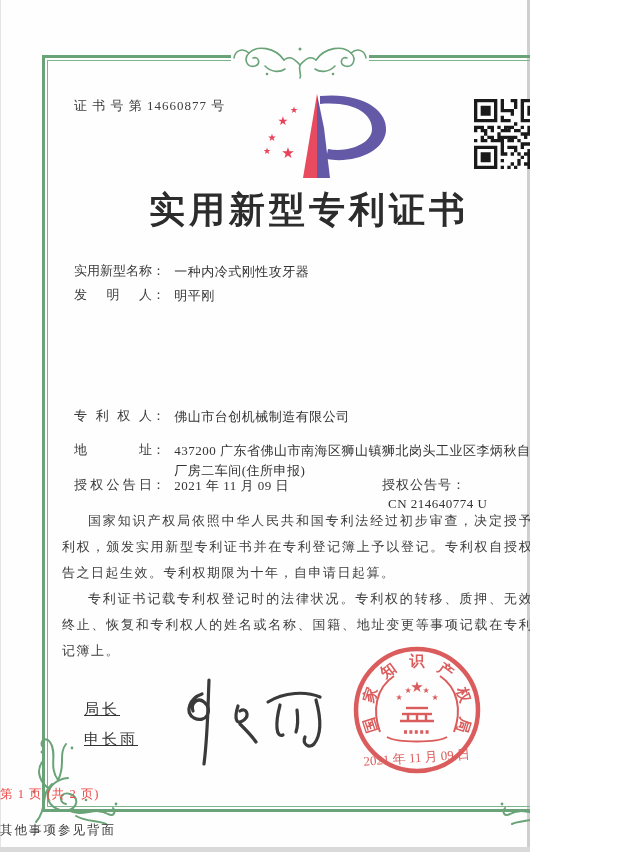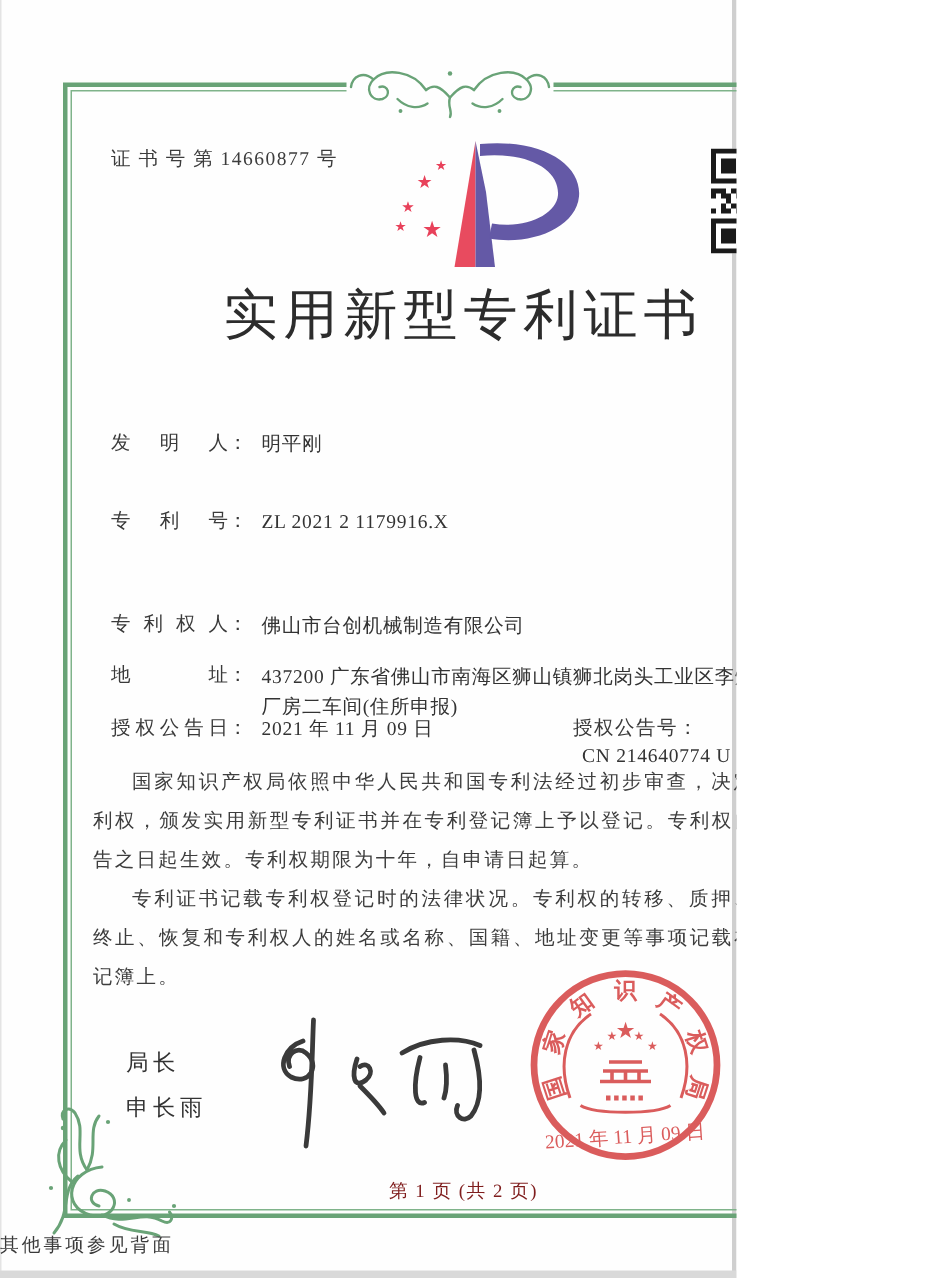--- a/index.html
+++ b/index.html
@@ -1,52 +1,52 @@
 <!DOCTYPE html>
 <html><head>
 <meta charset="utf-8">
 <style>
   html,body{margin:0;padding:0;}
   body{background:#fff;font-family:"Liberation Serif","DejaVu Serif",serif;}
-  #page{position:relative;width:491px;height:852px;background:#fefefe;overflow:hidden;}
+  #page{position:relative;width:530px;height:852px;background:#fefefe;overflow:hidden;}
   
   .edge-r{position:absolute;right:0;top:0;width:3px;height:100%;background:#cfcfcf;}
   .edge-b{position:absolute;left:0;bottom:0;width:100%;height:5px;background:#d9d9d9;}
   .edge-l{position:absolute;left:0;top:0;width:1px;height:100%;background:#e4e4e4;}
 
   
   #frame{position:absolute;left:42px;top:55px;width:510px;height:751px;border:3px solid #69a377;}
   #frame-inner{position:absolute;left:2px;top:2px;right:2px;bottom:2px;border:1px solid #7fb38a;}
 
   .orn{position:absolute;pointer-events:none;}
 
   .certno{position:absolute;left:74px;top:97px;font-size:13px;letter-spacing:1px;color:#3c3c3c;}
 
   #logo{position:absolute;left:250px;top:88px;}
   #qr{position:absolute;left:474px;top:99px;}
 
   .title{position:absolute;left:0;top:186px;width:618px;text-align:center;
-         font-size:36px;font-weight:normal;letter-spacing:4px;color:#2c2c2c;}
+         font-size:36px;font-weight:bold;letter-spacing:4px;color:#2c2c2c;}
 
   .frow{position:absolute;left:74px;font-size:13px;color:#333;width:480px;}
   .flabel{display:inline-block;width:78px;text-align:justify;text-align-last:justify;vertical-align:top;color:#3a3a3a;}
   .fcolon{display:inline-block;vertical-align:top;color:#3a3a3a;}
   .fvalue{display:inline-block;vertical-align:top;letter-spacing:0.5px;margin-left:6px;max-width:378px;line-height:20px;}
   .fright{position:absolute;left:308px;top:0;}
   .fright .flabel{width:auto;text-align:center;text-align-last:auto;letter-spacing:1px;}
 
   .paras{position:absolute;left:62px;top:508px;width:486px;font-size:13px;line-height:26px;
          letter-spacing:1.5px;color:#3d3d3d;text-align:justify;}
   .paras p{margin:0;text-indent:2em;}
 
-  .signer{position:absolute;left:84px;top:694px;font-size:15px;letter-spacing:3px;color:#333;line-height:30px;}
+  .signer{position:absolute;left:84px;top:694px;font-size:15px;letter-spacing:3px;color:#333;line-height:30px;text-decoration:underline;}
   #signature{position:absolute;left:168px;top:668px;}
   #seal{position:absolute;left:342px;top:640px;mix-blend-mode:multiply;}
 
-  .pageinfo{position:absolute;left:0;top:786px;width:618px;text-align:center;font-size:12.5px;color:#7f1d1d;letter-spacing:1px;}
+  .pageinfo{position:absolute;left:0;top:786px;width:618px;text-align:left;font-size:12.5px;color:#ef4444;letter-spacing:1px;}
   .backnote{position:absolute;left:0;top:822px;width:618px;text-align:left;font-size:12.5px;color:#3a3a3a;letter-spacing:2px;}
 
   text.sealch{font-size:15px;font-weight:bold;fill:#d84b4b;font-family:"Liberation Serif",serif;}
   .gstroke{stroke:#69a377;fill:none;stroke-linecap:round;}
 </style>
 </head>
 <body>
 
 <div id="page">
   <div class="edge-l"></div>
@@ -131,27 +131,27 @@
     </g>
   </svg>
 
   <svg id="qr" width="70" height="70" viewBox="0 0 70 70">
     <rect x="0" y="0" width="70" height="70" fill="#fff"></rect>
     <path fill="#1a1a1a" d="M0,0h3.3333333333333335v3.3333333333333335h-3.3333333333333335zM3.3333333333333335,0h3.3333333333333335v3.3333333333333335h-3.3333333333333335zM6.666666666666667,0h3.3333333333333335v3.3333333333333335h-3.3333333333333335zM10,0h3.3333333333333335v3.3333333333333335h-3.3333333333333335zM13.333333333333334,0h3.3333333333333335v3.3333333333333335h-3.3333333333333335zM16.666666666666668,0h3.3333333333333335v3.3333333333333335h-3.3333333333333335zM20,0h3.3333333333333335v3.3333333333333335h-3.3333333333333335zM0,3.3333333333333335h3.3333333333333335v3.3333333333333335h-3.3333333333333335zM20,3.3333333333333335h3.3333333333333335v3.3333333333333335h-3.3333333333333335zM0,6.666666666666667h3.3333333333333335v3.3333333333333335h-3.3333333333333335zM6.666666666666667,6.666666666666667h3.3333333333333335v3.3333333333333335h-3.3333333333333335zM10,6.666666666666667h3.3333333333333335v3.3333333333333335h-3.3333333333333335zM13.333333333333334,6.666666666666667h3.3333333333333335v3.3333333333333335h-3.3333333333333335zM20,6.666666666666667h3.3333333333333335v3.3333333333333335h-3.3333333333333335zM0,10h3.3333333333333335v3.3333333333333335h-3.3333333333333335zM6.666666666666667,10h3.3333333333333335v3.3333333333333335h-3.3333333333333335zM10,10h3.3333333333333335v3.3333333333333335h-3.3333333333333335zM13.333333333333334,10h3.3333333333333335v3.3333333333333335h-3.3333333333333335zM20,10h3.3333333333333335v3.3333333333333335h-3.3333333333333335zM0,13.333333333333334h3.3333333333333335v3.3333333333333335h-3.3333333333333335zM6.666666666666667,13.333333333333334h3.3333333333333335v3.3333333333333335h-3.3333333333333335zM10,13.333333333333334h3.3333333333333335v3.3333333333333335h-3.3333333333333335zM13.333333333333334,13.333333333333334h3.3333333333333335v3.3333333333333335h-3.3333333333333335zM20,13.333333333333334h3.3333333333333335v3.3333333333333335h-3.3333333333333335zM0,16.666666666666668h3.3333333333333335v3.3333333333333335h-3.3333333333333335zM20,16.666666666666668h3.3333333333333335v3.3333333333333335h-3.3333333333333335zM0,20h3.3333333333333335v3.3333333333333335h-3.3333333333333335zM3.3333333333333335,20h3.3333333333333335v3.3333333333333335h-3.3333333333333335zM6.666666666666667,20h3.3333333333333335v3.3333333333333335h-3.3333333333333335zM10,20h3.3333333333333335v3.3333333333333335h-3.3333333333333335zM13.333333333333334,20h3.3333333333333335v3.3333333333333335h-3.3333333333333335zM16.666666666666668,20h3.3333333333333335v3.3333333333333335h-3.3333333333333335zM20,20h3.3333333333333335v3.3333333333333335h-3.3333333333333335zM46.66666666666667,0h3.3333333333333335v3.3333333333333335h-3.3333333333333335zM50,0h3.3333333333333335v3.3333333333333335h-3.3333333333333335zM53.333333333333336,0h3.3333333333333335v3.3333333333333335h-3.3333333333333335zM56.66666666666667,0h3.3333333333333335v3.3333333333333335h-3.3333333333333335zM60,0h3.3333333333333335v3.3333333333333335h-3.3333333333333335zM63.333333333333336,0h3.3333333333333335v3.3333333333333335h-3.3333333333333335zM66.66666666666667,0h3.3333333333333335v3.3333333333333335h-3.3333333333333335zM46.66666666666667,3.3333333333333335h3.3333333333333335v3.3333333333333335h-3.3333333333333335zM66.66666666666667,3.3333333333333335h3.3333333333333335v3.3333333333333335h-3.3333333333333335zM46.66666666666667,6.666666666666667h3.3333333333333335v3.3333333333333335h-3.3333333333333335zM53.333333333333336,6.666666666666667h3.3333333333333335v3.3333333333333335h-3.3333333333333335zM56.66666666666667,6.666666666666667h3.3333333333333335v3.3333333333333335h-3.3333333333333335zM60,6.666666666666667h3.3333333333333335v3.3333333333333335h-3.3333333333333335zM66.66666666666667,6.666666666666667h3.3333333333333335v3.3333333333333335h-3.3333333333333335zM46.66666666666667,10h3.3333333333333335v3.3333333333333335h-3.3333333333333335zM53.333333333333336,10h3.3333333333333335v3.3333333333333335h-3.3333333333333335zM56.66666666666667,10h3.3333333333333335v3.3333333333333335h-3.3333333333333335zM60,10h3.3333333333333335v3.3333333333333335h-3.3333333333333335zM66.66666666666667,10h3.3333333333333335v3.3333333333333335h-3.3333333333333335zM46.66666666666667,13.333333333333334h3.3333333333333335v3.3333333333333335h-3.3333333333333335zM53.333333333333336,13.333333333333334h3.3333333333333335v3.3333333333333335h-3.3333333333333335zM56.66666666666667,13.333333333333334h3.3333333333333335v3.3333333333333335h-3.3333333333333335zM60,13.333333333333334h3.3333333333333335v3.3333333333333335h-3.3333333333333335zM66.66666666666667,13.333333333333334h3.3333333333333335v3.3333333333333335h-3.3333333333333335zM46.66666666666667,16.666666666666668h3.3333333333333335v3.3333333333333335h-3.3333333333333335zM66.66666666666667,16.666666666666668h3.3333333333333335v3.3333333333333335h-3.3333333333333335zM46.66666666666667,20h3.3333333333333335v3.3333333333333335h-3.3333333333333335zM50,20h3.3333333333333335v3.3333333333333335h-3.3333333333333335zM53.333333333333336,20h3.3333333333333335v3.3333333333333335h-3.3333333333333335zM56.66666666666667,20h3.3333333333333335v3.3333333333333335h-3.3333333333333335zM60,20h3.3333333333333335v3.3333333333333335h-3.3333333333333335zM63.333333333333336,20h3.3333333333333335v3.3333333333333335h-3.3333333333333335zM66.66666666666667,20h3.3333333333333335v3.3333333333333335h-3.3333333333333335zM0,46.66666666666667h3.3333333333333335v3.3333333333333335h-3.3333333333333335zM3.3333333333333335,46.66666666666667h3.3333333333333335v3.3333333333333335h-3.3333333333333335zM6.666666666666667,46.66666666666667h3.3333333333333335v3.3333333333333335h-3.3333333333333335zM10,46.66666666666667h3.3333333333333335v3.3333333333333335h-3.3333333333333335zM13.333333333333334,46.66666666666667h3.3333333333333335v3.3333333333333335h-3.3333333333333335zM16.666666666666668,46.66666666666667h3.3333333333333335v3.3333333333333335h-3.3333333333333335zM20,46.66666666666667h3.3333333333333335v3.3333333333333335h-3.3333333333333335zM0,50h3.3333333333333335v3.3333333333333335h-3.3333333333333335zM20,50h3.3333333333333335v3.3333333333333335h-3.3333333333333335zM0,53.333333333333336h3.3333333333333335v3.3333333333333335h-3.3333333333333335zM6.666666666666667,53.333333333333336h3.3333333333333335v3.3333333333333335h-3.3333333333333335zM10,53.333333333333336h3.3333333333333335v3.3333333333333335h-3.3333333333333335zM13.333333333333334,53.333333333333336h3.3333333333333335v3.3333333333333335h-3.3333333333333335zM20,53.333333333333336h3.3333333333333335v3.3333333333333335h-3.3333333333333335zM0,56.66666666666667h3.3333333333333335v3.3333333333333335h-3.3333333333333335zM6.666666666666667,56.66666666666667h3.3333333333333335v3.3333333333333335h-3.3333333333333335zM10,56.66666666666667h3.3333333333333335v3.3333333333333335h-3.3333333333333335zM13.333333333333334,56.66666666666667h3.3333333333333335v3.3333333333333335h-3.3333333333333335zM20,56.66666666666667h3.3333333333333335v3.3333333333333335h-3.3333333333333335zM0,60h3.3333333333333335v3.3333333333333335h-3.3333333333333335zM6.666666666666667,60h3.3333333333333335v3.3333333333333335h-3.3333333333333335zM10,60h3.3333333333333335v3.3333333333333335h-3.3333333333333335zM13.333333333333334,60h3.3333333333333335v3.3333333333333335h-3.3333333333333335zM20,60h3.3333333333333335v3.3333333333333335h-3.3333333333333335zM0,63.333333333333336h3.3333333333333335v3.3333333333333335h-3.3333333333333335zM20,63.333333333333336h3.3333333333333335v3.3333333333333335h-3.3333333333333335zM0,66.66666666666667h3.3333333333333335v3.3333333333333335h-3.3333333333333335zM3.3333333333333335,66.66666666666667h3.3333333333333335v3.3333333333333335h-3.3333333333333335zM6.666666666666667,66.66666666666667h3.3333333333333335v3.3333333333333335h-3.3333333333333335zM10,66.66666666666667h3.3333333333333335v3.3333333333333335h-3.3333333333333335zM13.333333333333334,66.66666666666667h3.3333333333333335v3.3333333333333335h-3.3333333333333335zM16.666666666666668,66.66666666666667h3.3333333333333335v3.3333333333333335h-3.3333333333333335zM20,66.66666666666667h3.3333333333333335v3.3333333333333335h-3.3333333333333335zM26.666666666666668,0h3.3333333333333335v3.3333333333333335h-3.3333333333333335zM36.66666666666667,0h3.3333333333333335v3.3333333333333335h-3.3333333333333335zM40,0h3.3333333333333335v3.3333333333333335h-3.3333333333333335zM26.666666666666668,3.3333333333333335h3.3333333333333335v3.3333333333333335h-3.3333333333333335zM40,3.3333333333333335h3.3333333333333335v3.3333333333333335h-3.3333333333333335zM26.666666666666668,6.666666666666667h3.3333333333333335v3.3333333333333335h-3.3333333333333335zM40,6.666666666666667h3.3333333333333335v3.3333333333333335h-3.3333333333333335zM26.666666666666668,10h3.3333333333333335v3.3333333333333335h-3.3333333333333335zM30,10h3.3333333333333335v3.3333333333333335h-3.3333333333333335zM33.333333333333336,10h3.3333333333333335v3.3333333333333335h-3.3333333333333335zM36.66666666666667,10h3.3333333333333335v3.3333333333333335h-3.3333333333333335zM36.66666666666667,13.333333333333334h3.3333333333333335v3.3333333333333335h-3.3333333333333335zM26.666666666666668,16.666666666666668h3.3333333333333335v3.3333333333333335h-3.3333333333333335zM26.666666666666668,20h3.3333333333333335v3.3333333333333335h-3.3333333333333335zM30,20h3.3333333333333335v3.3333333333333335h-3.3333333333333335zM33.333333333333336,20h3.3333333333333335v3.3333333333333335h-3.3333333333333335zM40,23.333333333333336h3.3333333333333335v3.3333333333333335h-3.3333333333333335zM0,26.666666666666668h3.3333333333333335v3.3333333333333335h-3.3333333333333335zM3.3333333333333335,26.666666666666668h3.3333333333333335v3.3333333333333335h-3.3333333333333335zM6.666666666666667,26.666666666666668h3.3333333333333335v3.3333333333333335h-3.3333333333333335zM13.333333333333334,26.666666666666668h3.3333333333333335v3.3333333333333335h-3.3333333333333335zM16.666666666666668,26.666666666666668h3.3333333333333335v3.3333333333333335h-3.3333333333333335zM23.333333333333336,26.666666666666668h3.3333333333333335v3.3333333333333335h-3.3333333333333335zM30,26.666666666666668h3.3333333333333335v3.3333333333333335h-3.3333333333333335zM33.333333333333336,26.666666666666668h3.3333333333333335v3.3333333333333335h-3.3333333333333335zM36.66666666666667,26.666666666666668h3.3333333333333335v3.3333333333333335h-3.3333333333333335zM46.66666666666667,26.666666666666668h3.3333333333333335v3.3333333333333335h-3.3333333333333335zM53.333333333333336,26.666666666666668h3.3333333333333335v3.3333333333333335h-3.3333333333333335zM60,26.666666666666668h3.3333333333333335v3.3333333333333335h-3.3333333333333335zM0,30h3.3333333333333335v3.3333333333333335h-3.3333333333333335zM6.666666666666667,30h3.3333333333333335v3.3333333333333335h-3.3333333333333335zM10,30h3.3333333333333335v3.3333333333333335h-3.3333333333333335zM16.666666666666668,30h3.3333333333333335v3.3333333333333335h-3.3333333333333335zM26.666666666666668,30h3.3333333333333335v3.3333333333333335h-3.3333333333333335zM30,30h3.3333333333333335v3.3333333333333335h-3.3333333333333335zM33.333333333333336,30h3.3333333333333335v3.3333333333333335h-3.3333333333333335zM40,30h3.3333333333333335v3.3333333333333335h-3.3333333333333335zM43.333333333333336,30h3.3333333333333335v3.3333333333333335h-3.3333333333333335zM53.333333333333336,30h3.3333333333333335v3.3333333333333335h-3.3333333333333335zM60,30h3.3333333333333335v3.3333333333333335h-3.3333333333333335zM66.66666666666667,30h3.3333333333333335v3.3333333333333335h-3.3333333333333335zM10,33.333333333333336h3.3333333333333335v3.3333333333333335h-3.3333333333333335zM23.333333333333336,33.333333333333336h3.3333333333333335v3.3333333333333335h-3.3333333333333335zM46.66666666666667,33.333333333333336h3.3333333333333335v3.3333333333333335h-3.3333333333333335zM50,33.333333333333336h3.3333333333333335v3.3333333333333335h-3.3333333333333335zM53.333333333333336,33.333333333333336h3.3333333333333335v3.3333333333333335h-3.3333333333333335zM56.66666666666667,33.333333333333336h3.3333333333333335v3.3333333333333335h-3.3333333333333335zM66.66666666666667,33.333333333333336h3.3333333333333335v3.3333333333333335h-3.3333333333333335zM6.666666666666667,36.66666666666667h3.3333333333333335v3.3333333333333335h-3.3333333333333335zM13.333333333333334,36.66666666666667h3.3333333333333335v3.3333333333333335h-3.3333333333333335zM16.666666666666668,36.66666666666667h3.3333333333333335v3.3333333333333335h-3.3333333333333335zM23.333333333333336,36.66666666666667h3.3333333333333335v3.3333333333333335h-3.3333333333333335zM26.666666666666668,36.66666666666667h3.3333333333333335v3.3333333333333335h-3.3333333333333335zM30,36.66666666666667h3.3333333333333335v3.3333333333333335h-3.3333333333333335zM33.333333333333336,36.66666666666667h3.3333333333333335v3.3333333333333335h-3.3333333333333335zM36.66666666666667,36.66666666666667h3.3333333333333335v3.3333333333333335h-3.3333333333333335zM40,36.66666666666667h3.3333333333333335v3.3333333333333335h-3.3333333333333335zM50,36.66666666666667h3.3333333333333335v3.3333333333333335h-3.3333333333333335zM63.333333333333336,36.66666666666667h3.3333333333333335v3.3333333333333335h-3.3333333333333335zM66.66666666666667,36.66666666666667h3.3333333333333335v3.3333333333333335h-3.3333333333333335zM0,40h3.3333333333333335v3.3333333333333335h-3.3333333333333335zM6.666666666666667,40h3.3333333333333335v3.3333333333333335h-3.3333333333333335zM10,40h3.3333333333333335v3.3333333333333335h-3.3333333333333335zM16.666666666666668,40h3.3333333333333335v3.3333333333333335h-3.3333333333333335zM20,40h3.3333333333333335v3.3333333333333335h-3.3333333333333335zM23.333333333333336,40h3.3333333333333335v3.3333333333333335h-3.3333333333333335zM26.666666666666668,40h3.3333333333333335v3.3333333333333335h-3.3333333333333335zM33.333333333333336,40h3.3333333333333335v3.3333333333333335h-3.3333333333333335zM36.66666666666667,40h3.3333333333333335v3.3333333333333335h-3.3333333333333335zM43.333333333333336,40h3.3333333333333335v3.3333333333333335h-3.3333333333333335zM56.66666666666667,40h3.3333333333333335v3.3333333333333335h-3.3333333333333335zM60,40h3.3333333333333335v3.3333333333333335h-3.3333333333333335zM63.333333333333336,40h3.3333333333333335v3.3333333333333335h-3.3333333333333335zM66.66666666666667,40h3.3333333333333335v3.3333333333333335h-3.3333333333333335zM26.666666666666668,43.333333333333336h3.3333333333333335v3.3333333333333335h-3.3333333333333335zM46.66666666666667,43.333333333333336h3.3333333333333335v3.3333333333333335h-3.3333333333333335zM50,43.333333333333336h3.3333333333333335v3.3333333333333335h-3.3333333333333335zM53.333333333333336,43.333333333333336h3.3333333333333335v3.3333333333333335h-3.3333333333333335zM56.66666666666667,43.333333333333336h3.3333333333333335v3.3333333333333335h-3.3333333333333335zM60,43.333333333333336h3.3333333333333335v3.3333333333333335h-3.3333333333333335zM63.333333333333336,43.333333333333336h3.3333333333333335v3.3333333333333335h-3.3333333333333335zM66.66666666666667,43.333333333333336h3.3333333333333335v3.3333333333333335h-3.3333333333333335zM26.666666666666668,46.66666666666667h3.3333333333333335v3.3333333333333335h-3.3333333333333335zM33.333333333333336,46.66666666666667h3.3333333333333335v3.3333333333333335h-3.3333333333333335zM36.66666666666667,46.66666666666667h3.3333333333333335v3.3333333333333335h-3.3333333333333335zM40,46.66666666666667h3.3333333333333335v3.3333333333333335h-3.3333333333333335zM46.66666666666667,46.66666666666667h3.3333333333333335v3.3333333333333335h-3.3333333333333335zM63.333333333333336,46.66666666666667h3.3333333333333335v3.3333333333333335h-3.3333333333333335zM26.666666666666668,50h3.3333333333333335v3.3333333333333335h-3.3333333333333335zM40,50h3.3333333333333335v3.3333333333333335h-3.3333333333333335zM53.333333333333336,50h3.3333333333333335v3.3333333333333335h-3.3333333333333335zM66.66666666666667,50h3.3333333333333335v3.3333333333333335h-3.3333333333333335zM26.666666666666668,53.333333333333336h3.3333333333333335v3.3333333333333335h-3.3333333333333335zM30,53.333333333333336h3.3333333333333335v3.3333333333333335h-3.3333333333333335zM36.66666666666667,53.333333333333336h3.3333333333333335v3.3333333333333335h-3.3333333333333335zM43.333333333333336,53.333333333333336h3.3333333333333335v3.3333333333333335h-3.3333333333333335zM50,53.333333333333336h3.3333333333333335v3.3333333333333335h-3.3333333333333335zM53.333333333333336,53.333333333333336h3.3333333333333335v3.3333333333333335h-3.3333333333333335zM56.66666666666667,53.333333333333336h3.3333333333333335v3.3333333333333335h-3.3333333333333335zM63.333333333333336,53.333333333333336h3.3333333333333335v3.3333333333333335h-3.3333333333333335zM46.66666666666667,56.66666666666667h3.3333333333333335v3.3333333333333335h-3.3333333333333335zM53.333333333333336,56.66666666666667h3.3333333333333335v3.3333333333333335h-3.3333333333333335zM63.333333333333336,56.66666666666667h3.3333333333333335v3.3333333333333335h-3.3333333333333335zM66.66666666666667,56.66666666666667h3.3333333333333335v3.3333333333333335h-3.3333333333333335zM26.666666666666668,60h3.3333333333333335v3.3333333333333335h-3.3333333333333335zM43.333333333333336,60h3.3333333333333335v3.3333333333333335h-3.3333333333333335zM53.333333333333336,60h3.3333333333333335v3.3333333333333335h-3.3333333333333335zM60,60h3.3333333333333335v3.3333333333333335h-3.3333333333333335zM63.333333333333336,60h3.3333333333333335v3.3333333333333335h-3.3333333333333335zM36.66666666666667,63.333333333333336h3.3333333333333335v3.3333333333333335h-3.3333333333333335zM43.333333333333336,63.333333333333336h3.3333333333333335v3.3333333333333335h-3.3333333333333335zM50,63.333333333333336h3.3333333333333335v3.3333333333333335h-3.3333333333333335zM53.333333333333336,63.333333333333336h3.3333333333333335v3.3333333333333335h-3.3333333333333335zM26.666666666666668,66.66666666666667h3.3333333333333335v3.3333333333333335h-3.3333333333333335zM33.333333333333336,66.66666666666667h3.3333333333333335v3.3333333333333335h-3.3333333333333335zM40,66.66666666666667h3.3333333333333335v3.3333333333333335h-3.3333333333333335zM53.333333333333336,66.66666666666667h3.3333333333333335v3.3333333333333335h-3.3333333333333335z"></path>
   </svg>
 
   <div class="title">实用新型专利证书</div>
 
+  <div class="frow" style="top:262px">
+    <span class="flabel">实用新型名称</span><span class="fcolon">：</span>
+    <span class="fvalue">一种内冷式刚性攻牙器</span>
+  </div>
   <div class="frow" style="top:286px">
     <span class="flabel">发明人</span><span class="fcolon">：</span>
     <span class="fvalue">明平刚</span>
-  </div>
-  <div class="frow" style="top:338px">
-    <span class="flabel">专利号</span><span class="fcolon">：</span>
-    <span class="fvalue">ZL 2021 2 1179916.X</span>
   </div>
   <div class="frow" style="top:407px">
     <span class="flabel">专利权人</span><span class="fcolon">：</span>
     <span class="fvalue">佛山市台创机械制造有限公司</span>
   </div>
   <div class="frow" style="top:441px">
     <span class="flabel">地址</span><span class="fcolon">：</span>
     <span class="fvalue">437200 广东省佛山市南海区狮山镇狮北岗头工业区李炳秋自建厂房二车间(住所申报)</span>
   </div>
   <div class="frow" style="top:476px">

